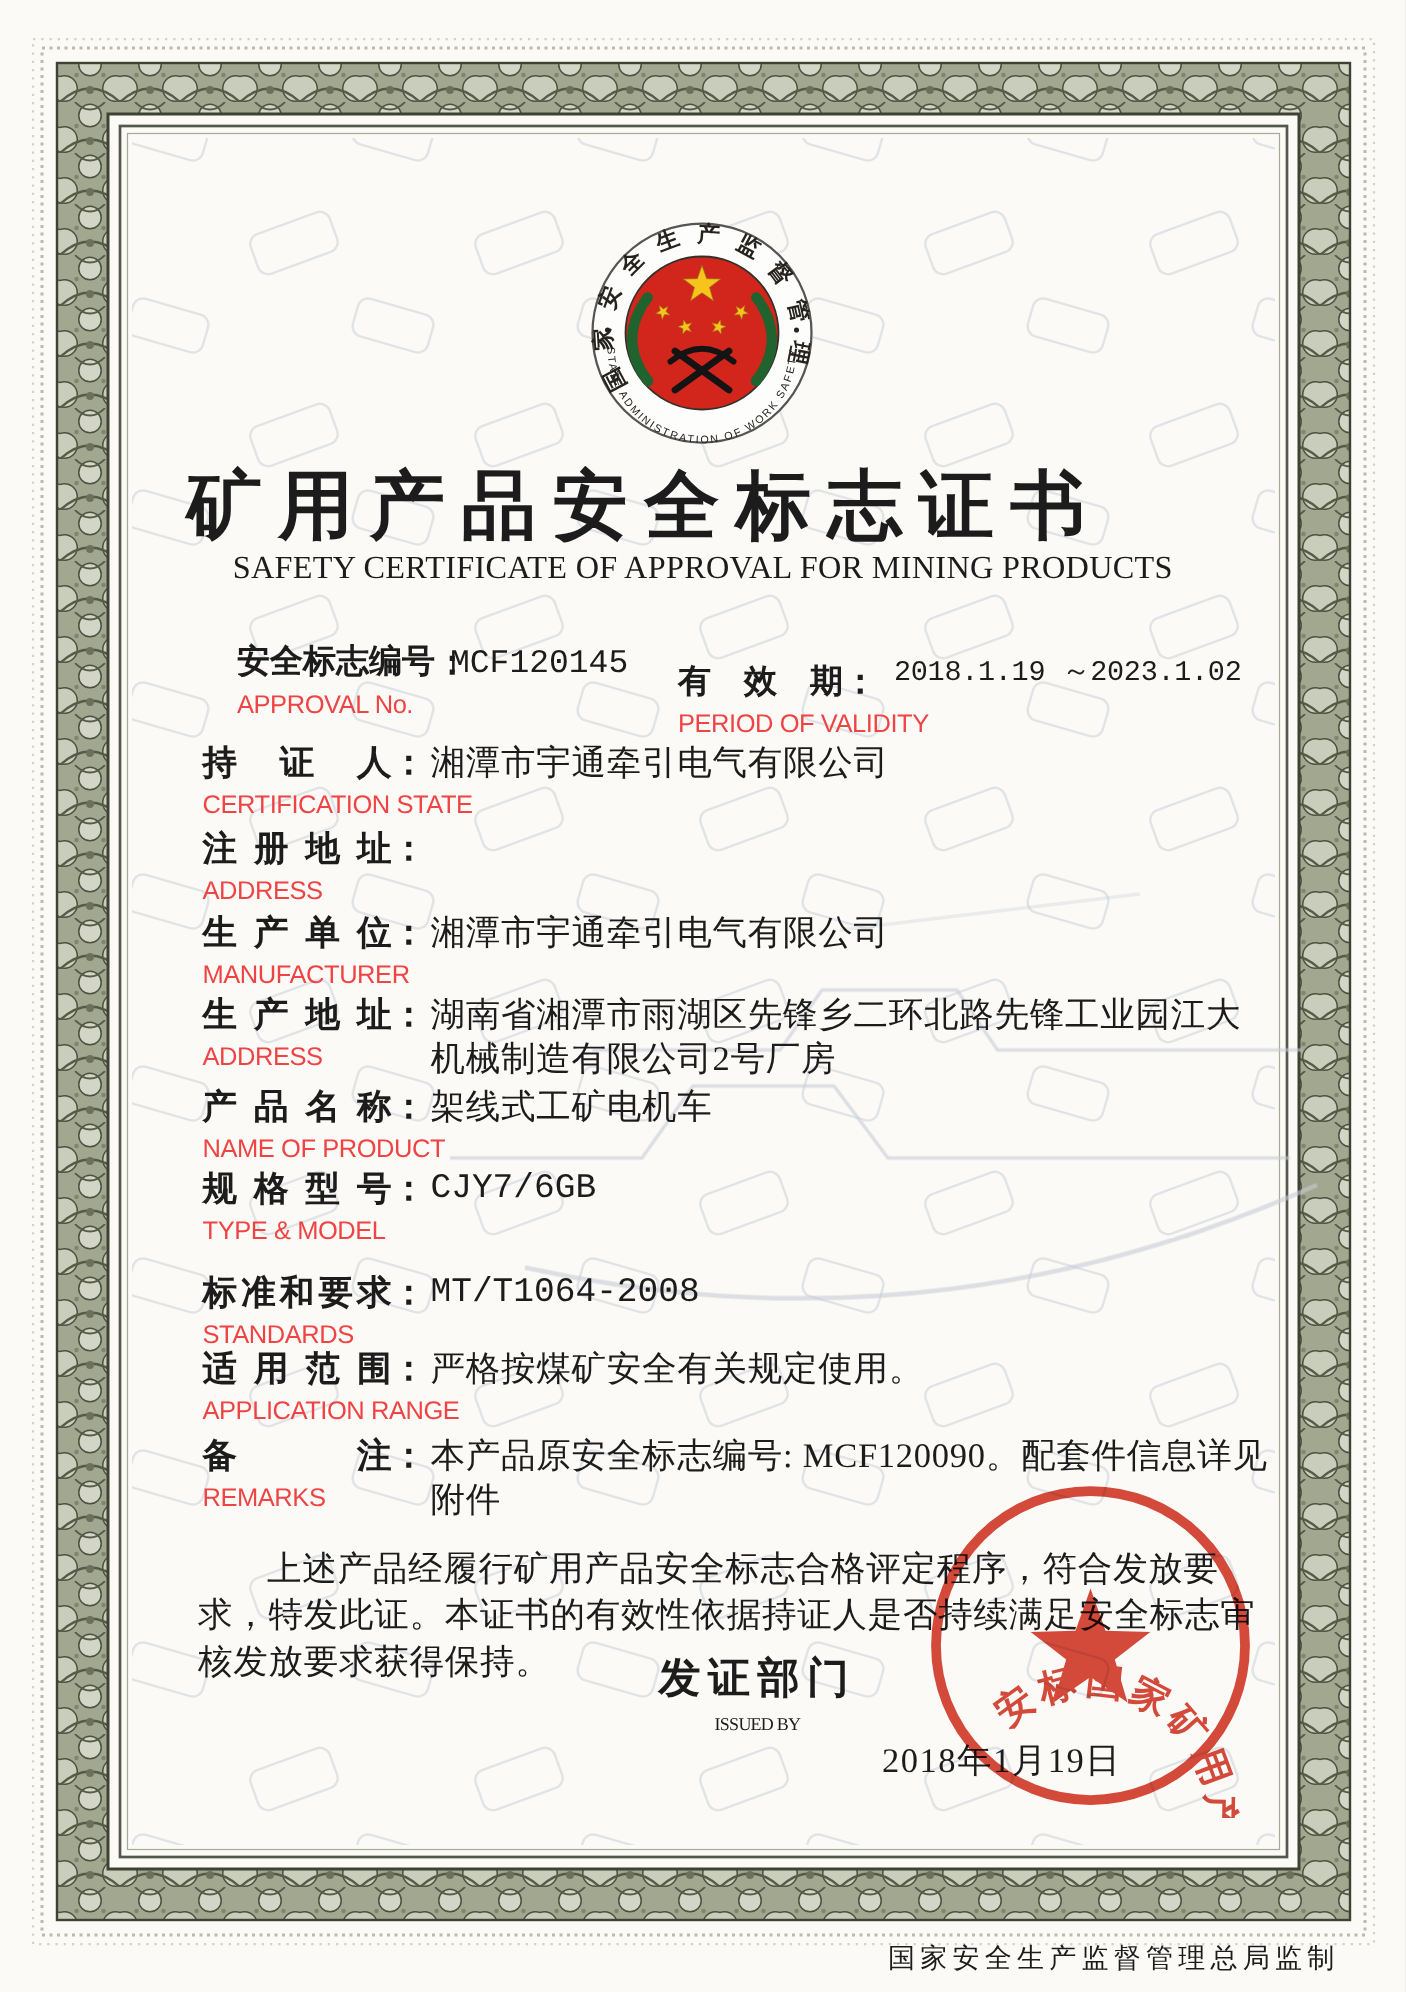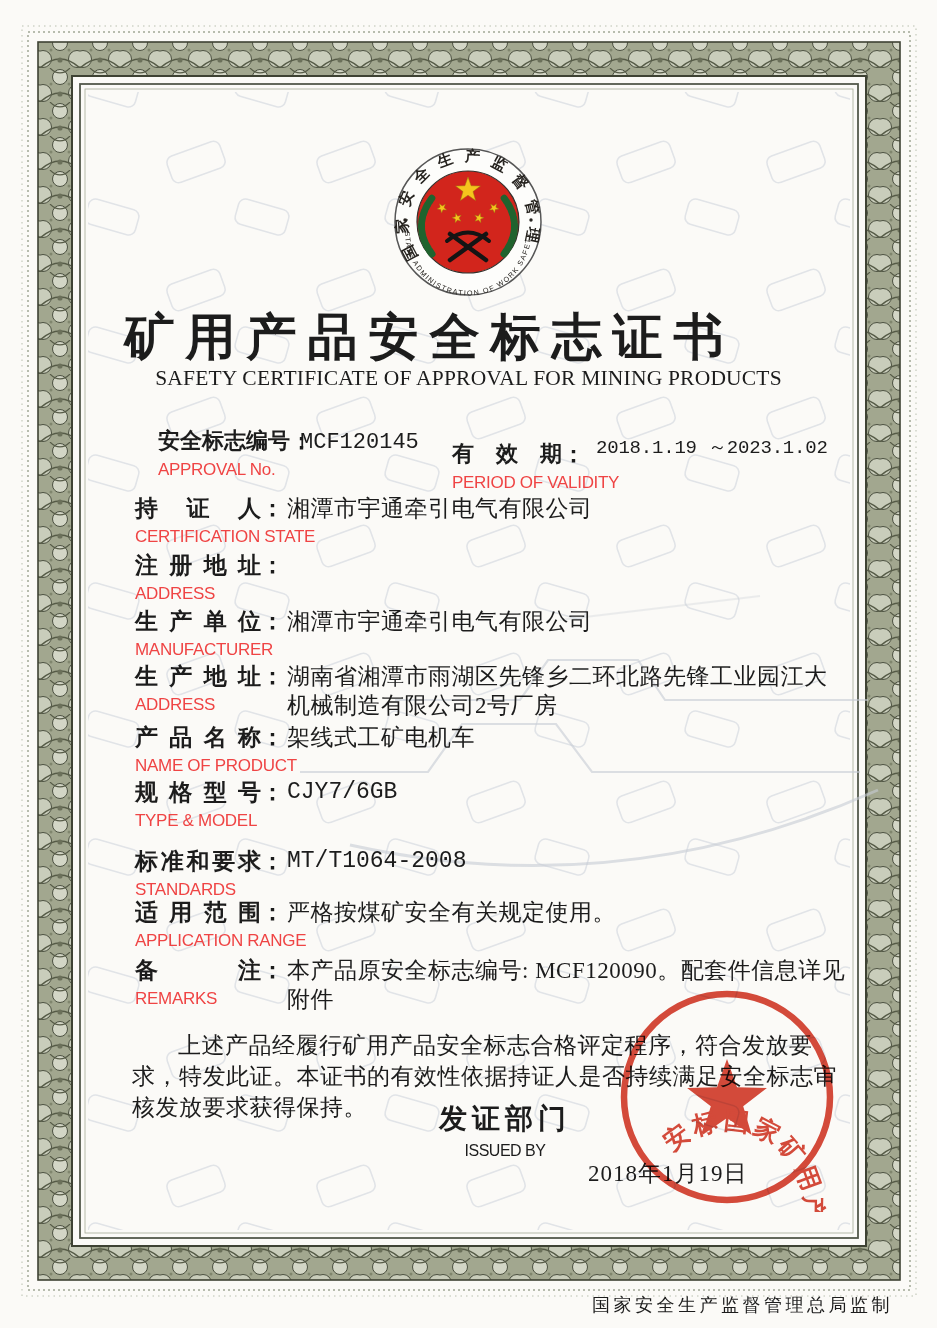--- a/index.html
+++ b/index.html
@@ -43,21 +43,21 @@
   .validity-label{left:452px;top:412px;margin-top:27px;}
   .validity-label .zh-label{width:110px;font-size:22px;}
   .validity-value{left:596px;top:434px;font-size:19px;letter-spacing:-.2px;}
   
   .statement{
     left:132px;top:1030px;width:708px;font-size:23px;line-height:31px;
     text-indent:2em;letter-spacing:.5px;
   }
   .issuer{left:420px;top:1100px;width:170px;text-align:center;}
   .issuer-zh{font-size:28px;font-weight:bold;letter-spacing:5px;}
-  .issuer-en{font-family:Liberation Sans, sans-serif;font-size:16px;margin-top:4px;letter-spacing:-.5px;}
+  .issuer-en{font-family:Liberation Serif, serif;font-size:12px;margin-top:4px;letter-spacing:-.5px;}
   .issue-date{left:588px;top:1158px;font-size:23px;letter-spacing:1px;}
   .footer-imprint{
     right:44px;top:1293px;font-size:18px;font-weight:normal;letter-spacing:3.5px;white-space:nowrap;
   }
   .stamp{left:612px;top:982px;mix-blend-mode:multiply;opacity:.92;}
   .emblem{left:392px;top:146px;}
   .bg-layer{left:0;top:0;}
 </style>
 </head>
 <body>

